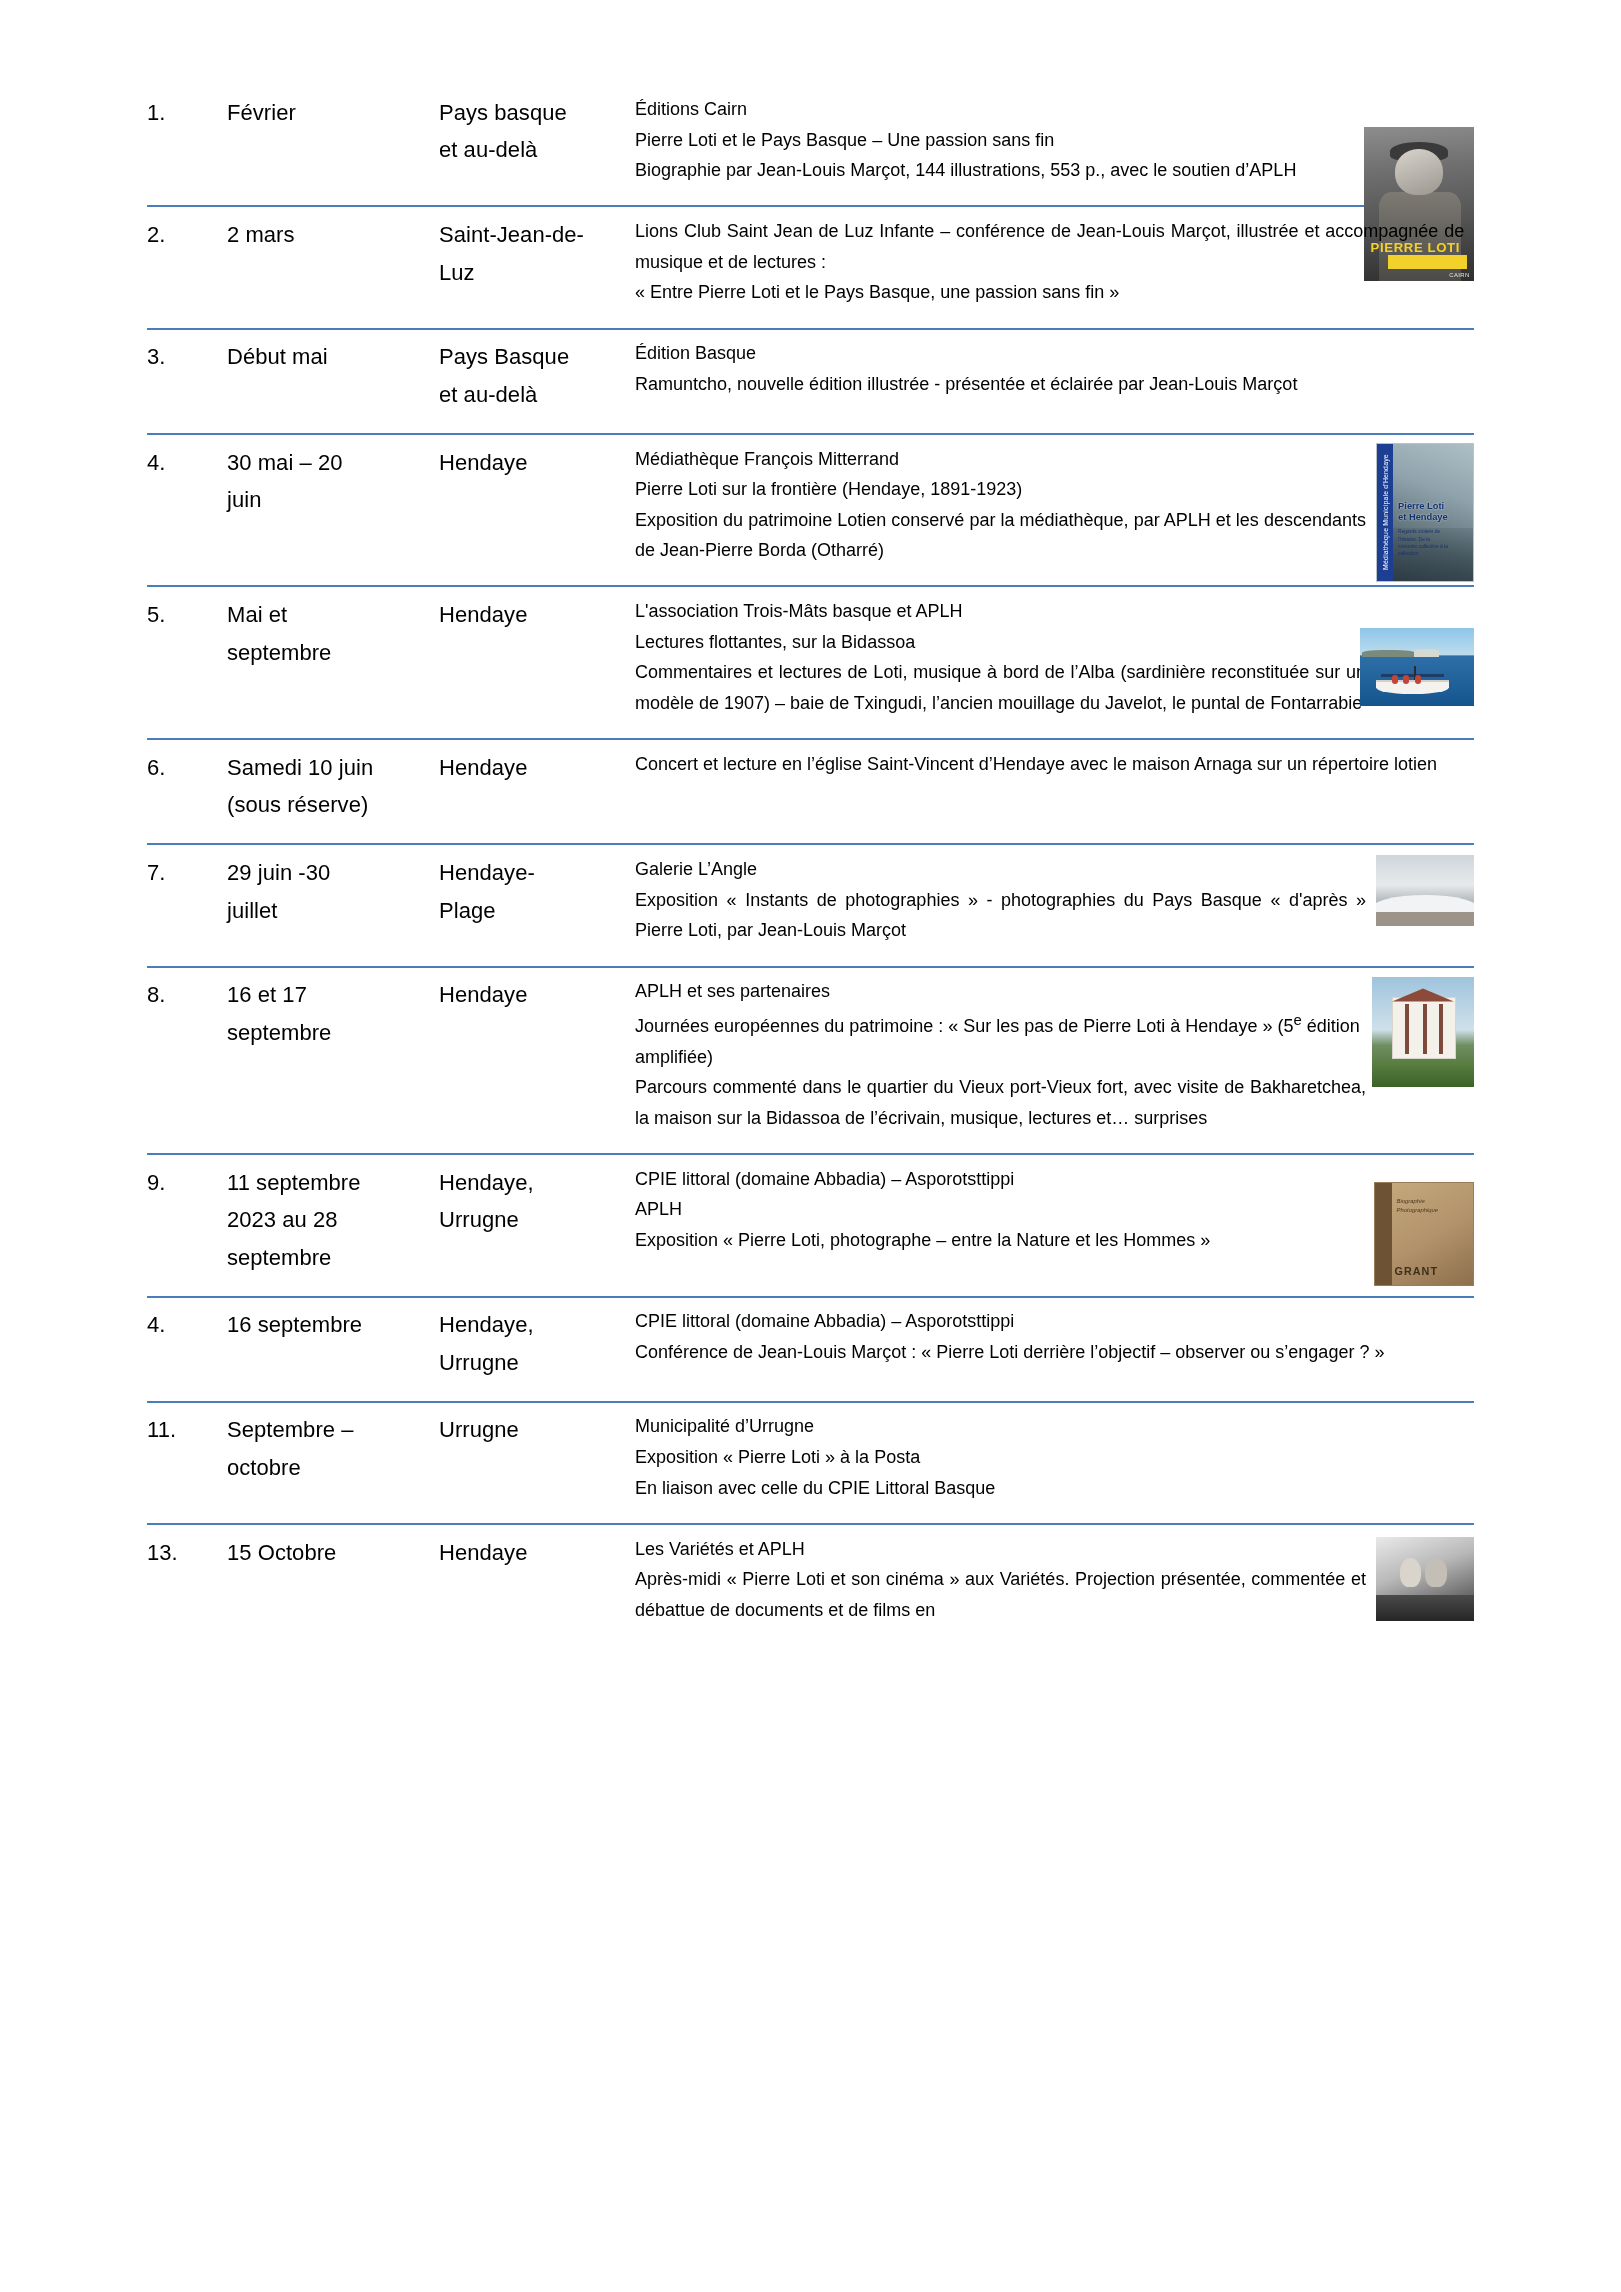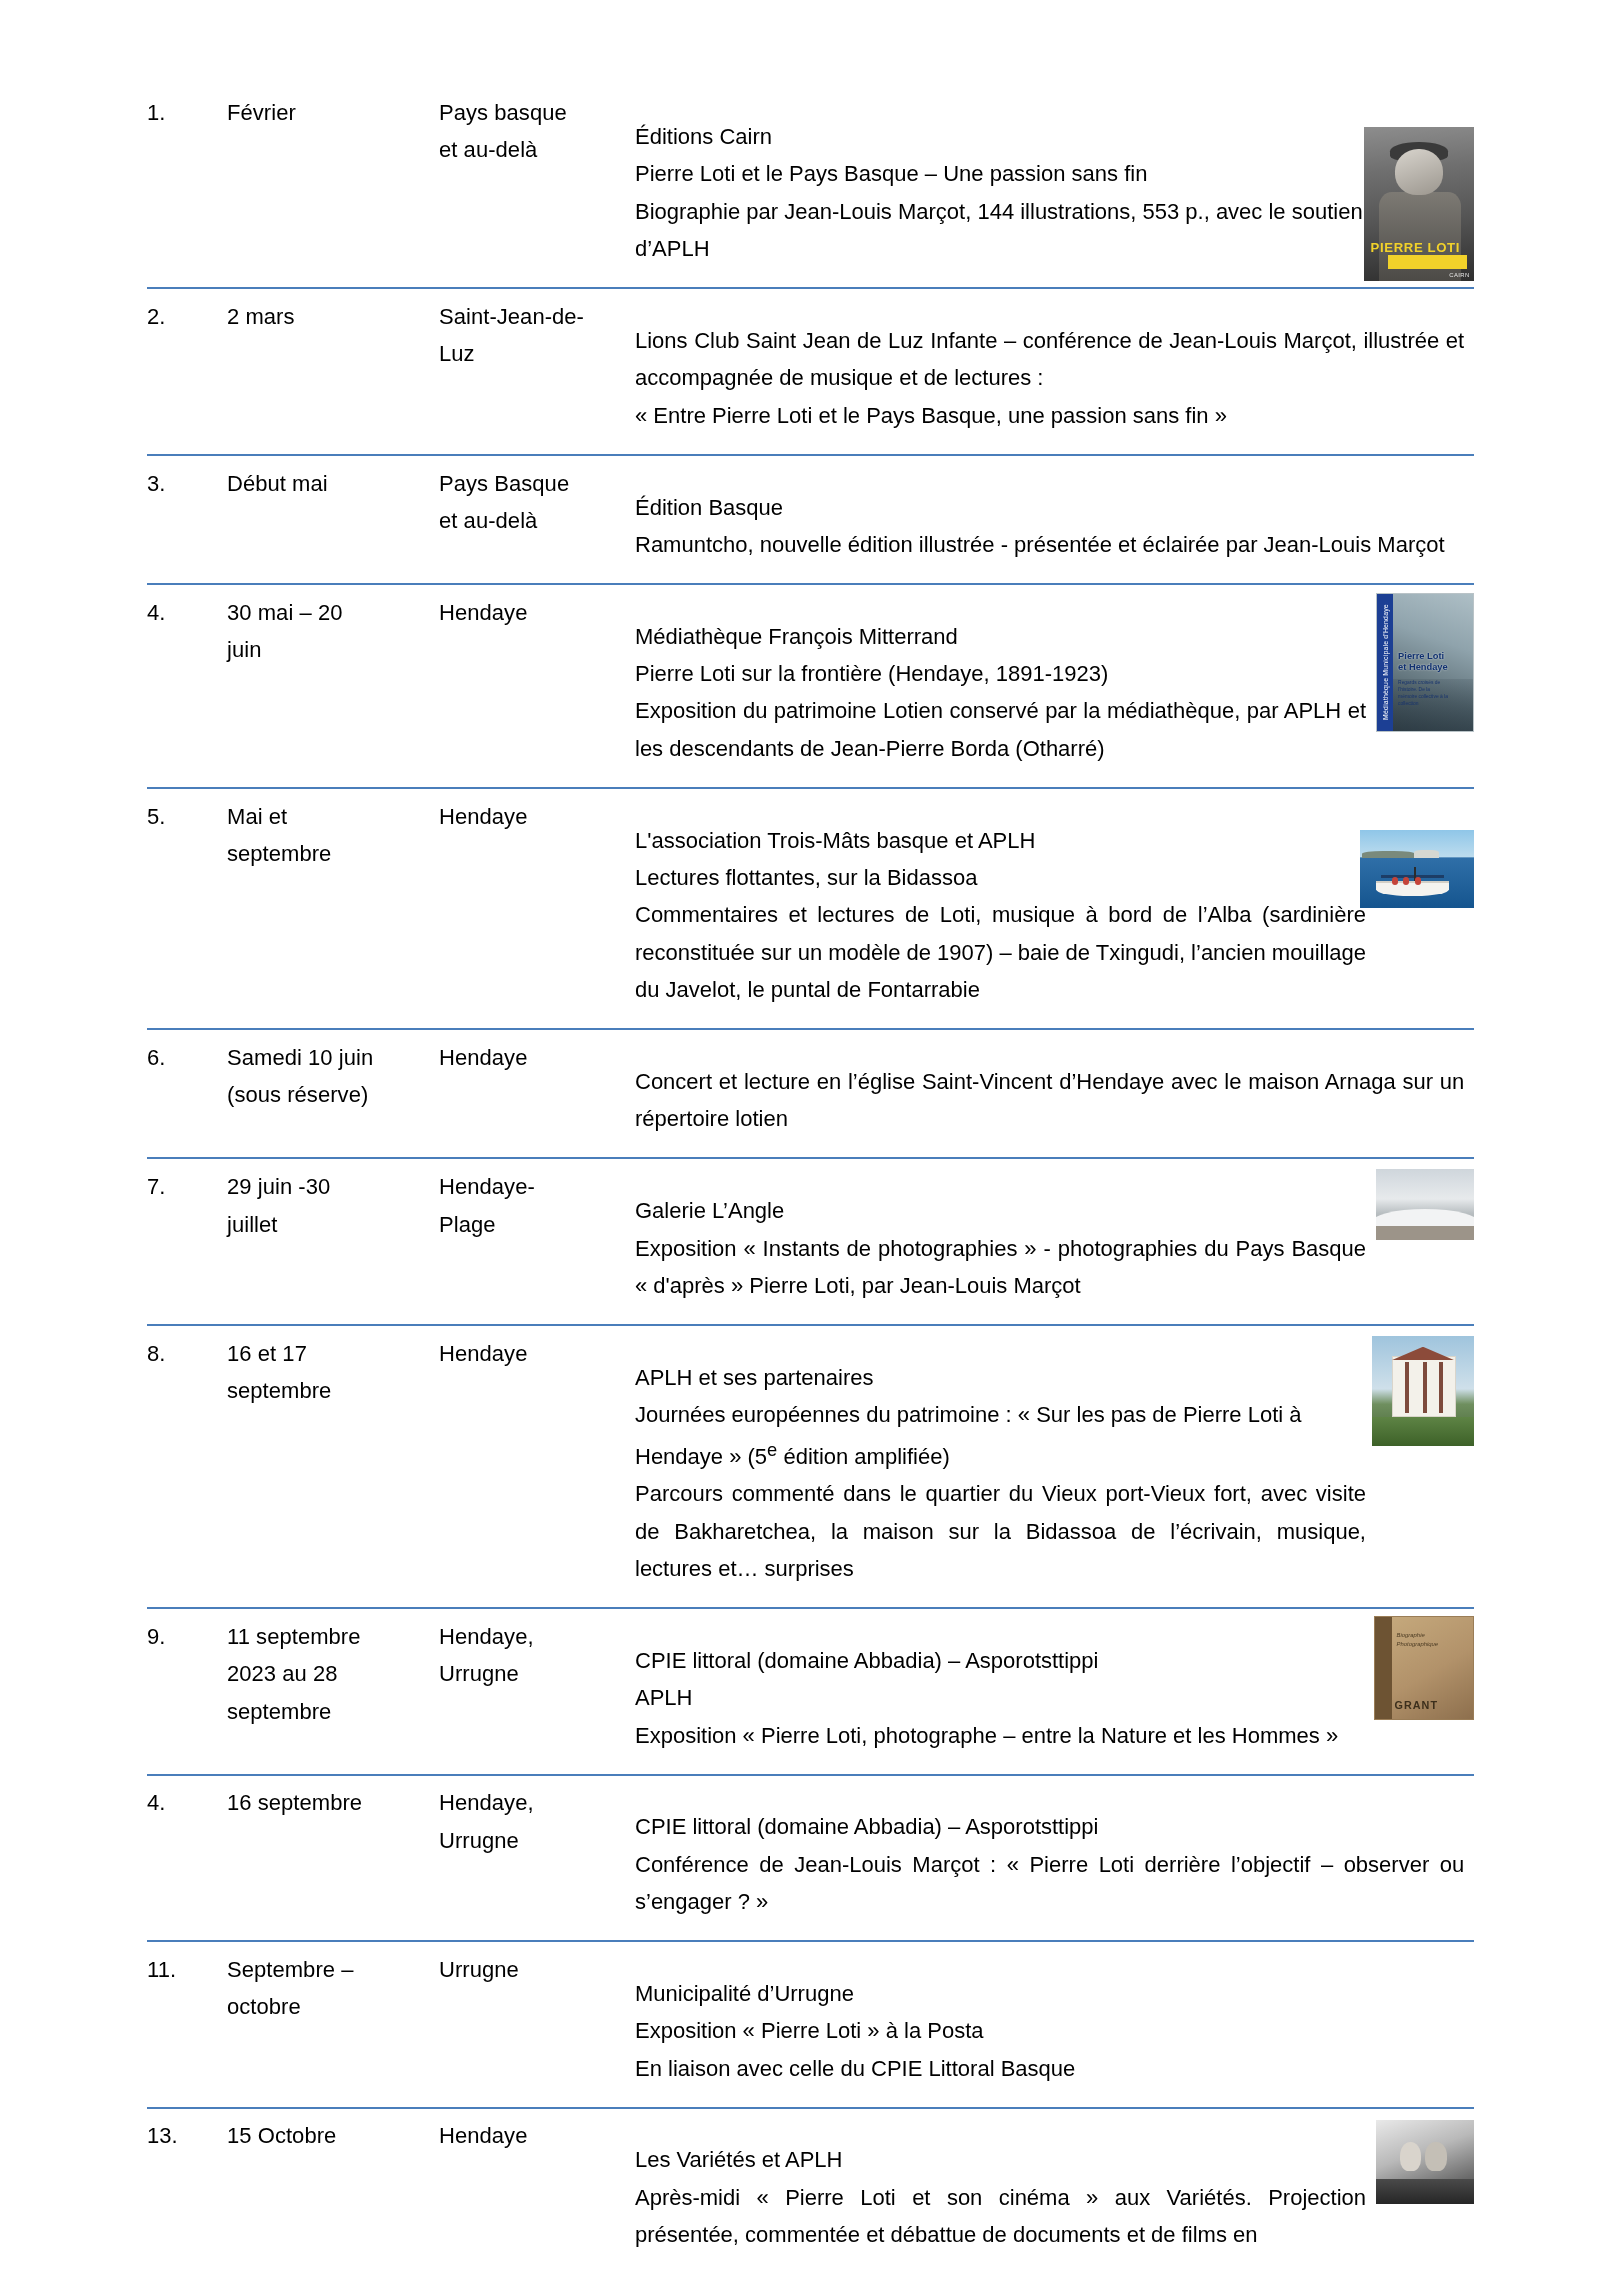--- a/index.html
+++ b/index.html
@@ -45,26 +45,25 @@
   td.col-place   { width: 196px; }
   td.col-desc    { width: 839px; position: relative; padding-right: 0; }
 
   .num, .date, .place {
     font-size: 22px;
     line-height: 1.70;
     letter-spacing: 0.05px;
   }
 
   .desc {
-    font-size: 22px;
+    font-size: 18px;
     line-height: 1.70;
     text-align: justify;
     padding-right: 9.8px;
     box-sizing: border-box;
-    margin-top: 24px;
   }
   .desc p { margin: 0; }
   .desc p + p { margin-top: 0px; }
   .desc .it { }
   .desc .nj { text-align: left; }
 
   
   .desc.has-thumb { padding-right: 108px; }
 
   
@@ -314,21 +313,21 @@
   .thumb-house .grass {
     position: absolute;
     left: 0; bottom: 0;
     width: 100%;
     height: 26%;
     background: linear-gradient(180deg,#5e8445,#3d6128);
   }
 
   
   .thumb-album {
-    top: 7px;
+    top: 27px;
     width: 98px;
     height: 102px;
     background: linear-gradient(150deg,#c7ab7e 0%, #b2926a 55%, #8d6f4d 100%);
     border: 1px solid #9a7d57;
   }
   .thumb-album .bar {
     position: absolute;
     left: 0;
     width: 17%;
     height: 100%;

